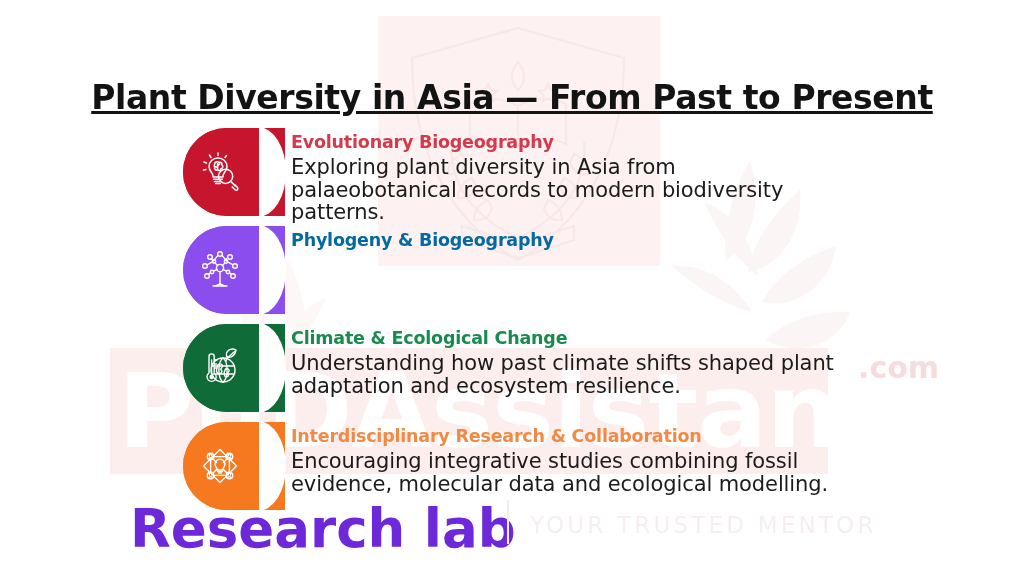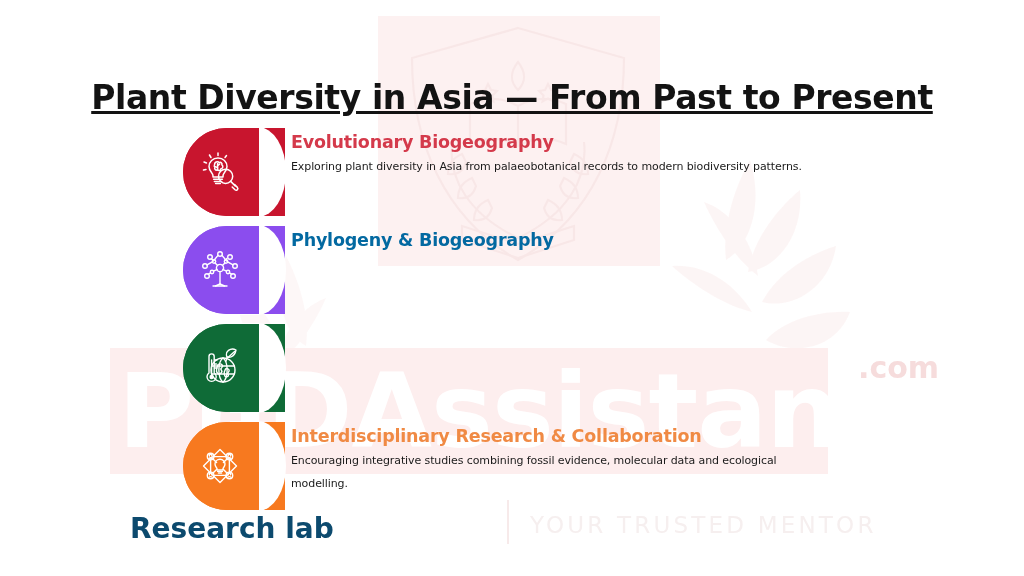--- a/index.html
+++ b/index.html
@@ -87,24 +87,24 @@
     text-align: center;
     white-space: pre;
   }
 
   .wm-researchlab {
     position: absolute;
     left: 130px;
     top: 504px;
     font-family: "DejaVu Sans", sans-serif;
     font-weight: 700;
-    font-size: 28px;
+    font-size: 53px;
     line-height: 50px;
     letter-spacing: 0px;
-    color: #0c4a6e;
+    color: #6d28d9;
     white-space: nowrap;
   }
   .wm-divider {
     position: absolute;
     left: 507px;
     top: 500px;
     width: 2px;
     height: 44px;
     background: #f7eaea;
   }
@@ -218,21 +218,21 @@
     font-size: 17.5px;
     line-height: 24px;
     letter-spacing: -0.2px;
     margin: 0 0 2px 0;
     white-space: nowrap;
   }
 
   .card-desc {
     font-family: "DejaVu Sans", sans-serif;
     font-weight: 400;
-    font-size: 11px;
+    font-size: 21px;
     line-height: 22.5px;
     letter-spacing: -0.1px;
     color: #1b1b1b;
     margin: 0;
     max-width: 545px;
   }
 
   
   .c-red    .blob, .c-red    .blob-inner { background: #C8152E; }
   .c-purple .blob, .c-purple .blob-inner { background: #8B4DEE; }
@@ -402,20 +402,24 @@
             <path d="M13.6 29.2 L13.6 14"></path>
             <path d="M16.4 14 L19 14"></path>
             <path d="M16.4 18 L18.4 18"></path>
             <path d="M16.4 22 L19 22"></path>
 
             <path d="M29 11 C29 11 27 7 30.5 4.4 C34 1.8 38 4 38 4 C38 4 37 9 33.6 10.6 C31.4 11.6 29 11 29 11 Z"></path>
             <path d="M30 11.6 L36.6 5.4"></path>
             <path d="M29.2 11 L28 15"></path>
           </svg>
         </div>
+        <div class="card-text">
+          <p class="card-heading">Climate &amp; Ecological Change</p>
+          <p class="card-desc">Understanding how past climate shifts shaped plant adaptation and ecosystem resilience.</p>
+        </div>
       </div>
 
       <div class="card c-orange">
         <div class="blob"></div>
         <div class="blob-inner"></div>
         <div class="card-icon">
           <svg viewBox="0 0 44 44" fill="none" stroke="#ffffff" stroke-width="1.4" stroke-linecap="round" stroke-linejoin="round">
 
             <path d="M22 5.5 L38.5 22 L22 38.5 L5.5 22 Z"></path>
 

